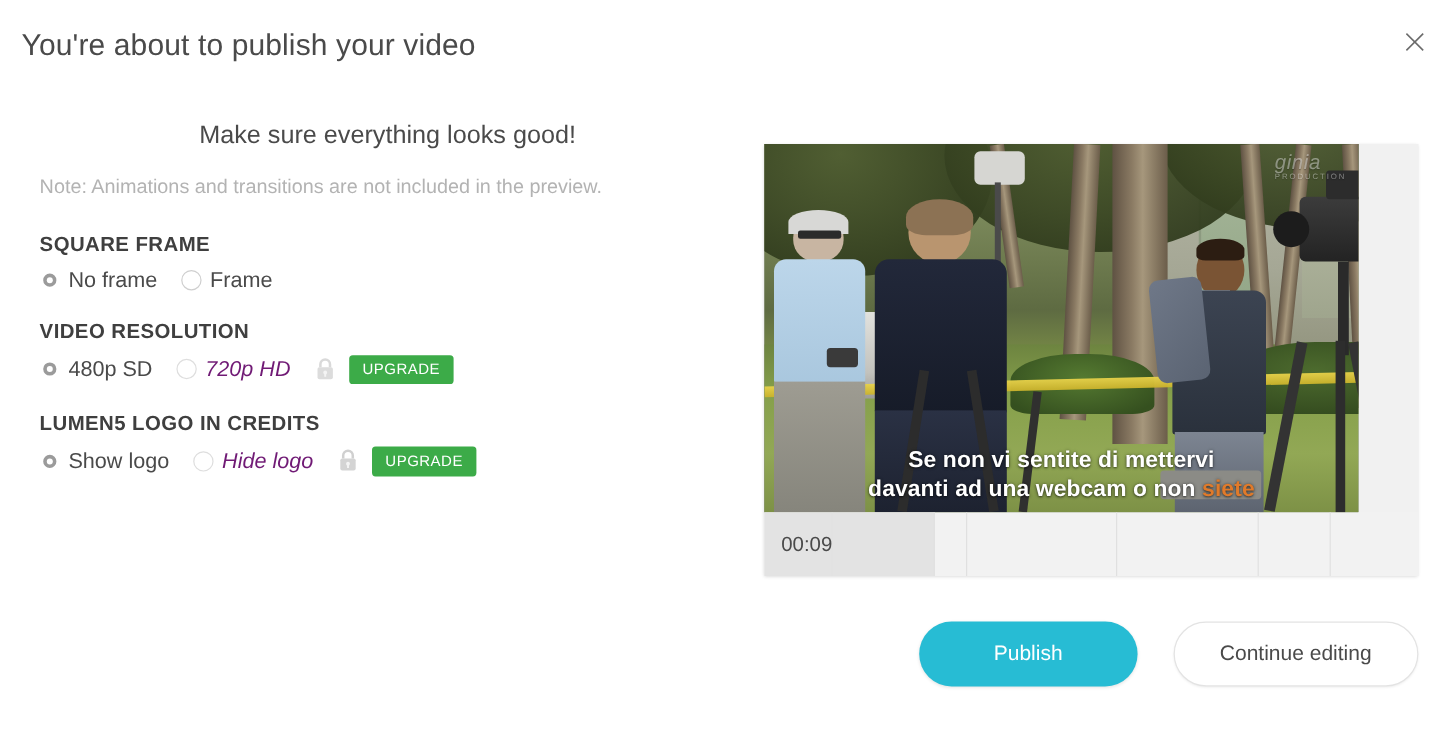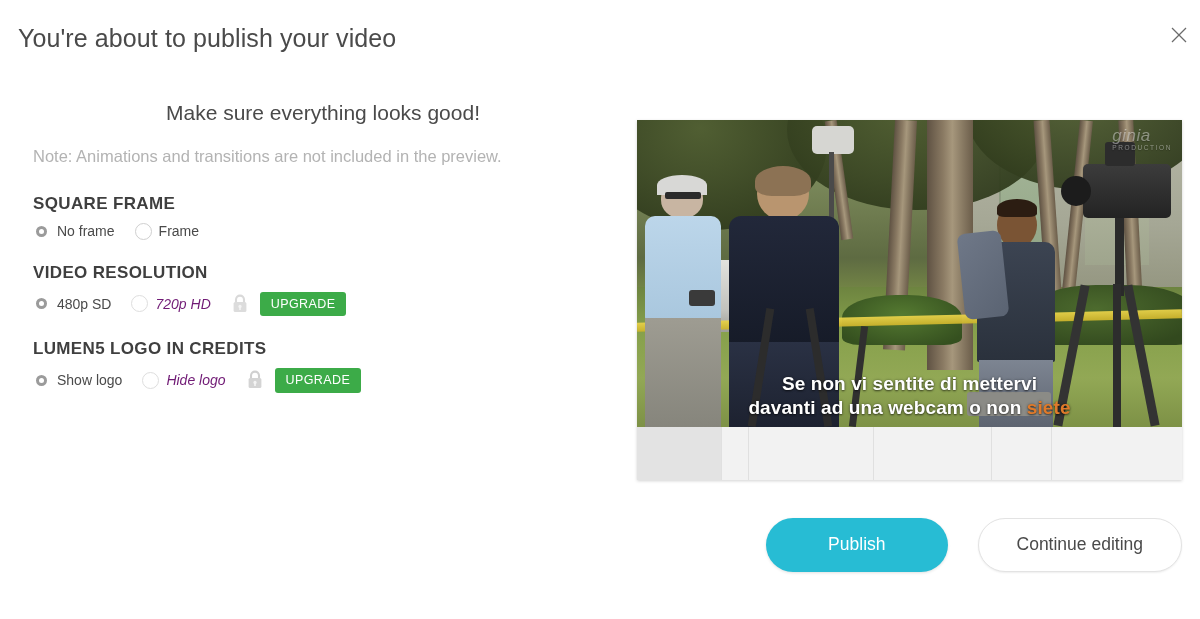--- a/index.html
+++ b/index.html
@@ -111,21 +111,21 @@
     border-radius: 50%;
     background: #ffffff;
   }
   .radio.unchecked {
     border: 1.6px solid #cfcfcf;
     background: #ffffff;
   }
   .radio.unchecked.faded { border-color: #dedede; }
 
   .radio-label {
-    font-size: 14px;
+    font-size: 18px;
     color: #4a4a4a;
     white-space: nowrap;
   }
   .radio-label.faded { color: #701a75; font-style: italic; }
 
   .lock-icon {
     flex: 0 0 auto;
     margin-right: 11px;
     display: inline-flex;
     align-items: center;
@@ -153,21 +153,21 @@
     top: 120px;
     width: 545px;
     height: 360px;
     background: #f1f1f1;
     box-shadow: 0 1px 3px rgba(0,0,0,0.18);
   }
   .video-frame {
     position: absolute;
     left: 0;
     top: 0;
-    width: 545px;
+    width: 495px;
     height: 307px;
     overflow: hidden;
     background: #5d6b47;
   }
 
   
   .scene { position: absolute; inset: 0; }
   .sky-bg {
     position: absolute; inset: 0;
     background:
@@ -484,20 +484,23 @@
       <span class="wm-sub">PRODUCTION</span>
     </div>
 
     <div class="caption">
       <div>Se non vi sentite di mettervi</div>
       <div><span>davanti ad una webcam o non </span><span class="hl">siete</span></div>
     </div>
   </div>
 
   <div class="timeline">
+    <div class="tl-seg played" style="width:57px;">
+      <span class="tl-time">00:09</span>
+    </div>
     <div class="tl-seg played" style="width:85px;"></div>
     <div class="tl-seg" style="width:27px;"></div>
     <div class="tl-seg" style="width:125px;"></div>
     <div class="tl-seg" style="width:118px;"></div>
     <div class="tl-seg" style="width:60px;"></div>
   </div>
 
 </div>
 
 <div class="footer">

